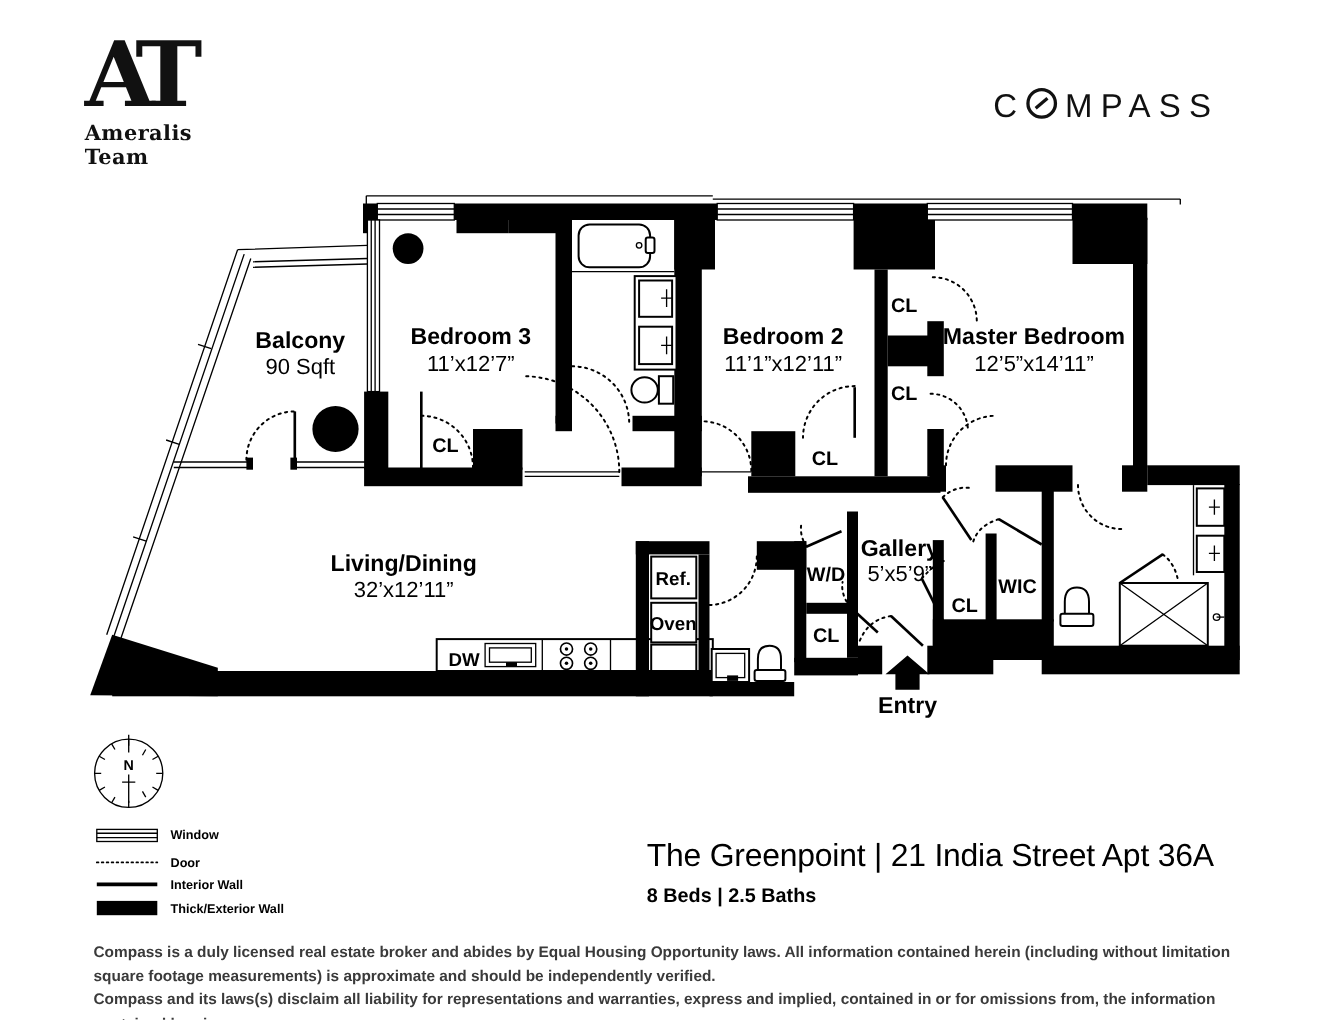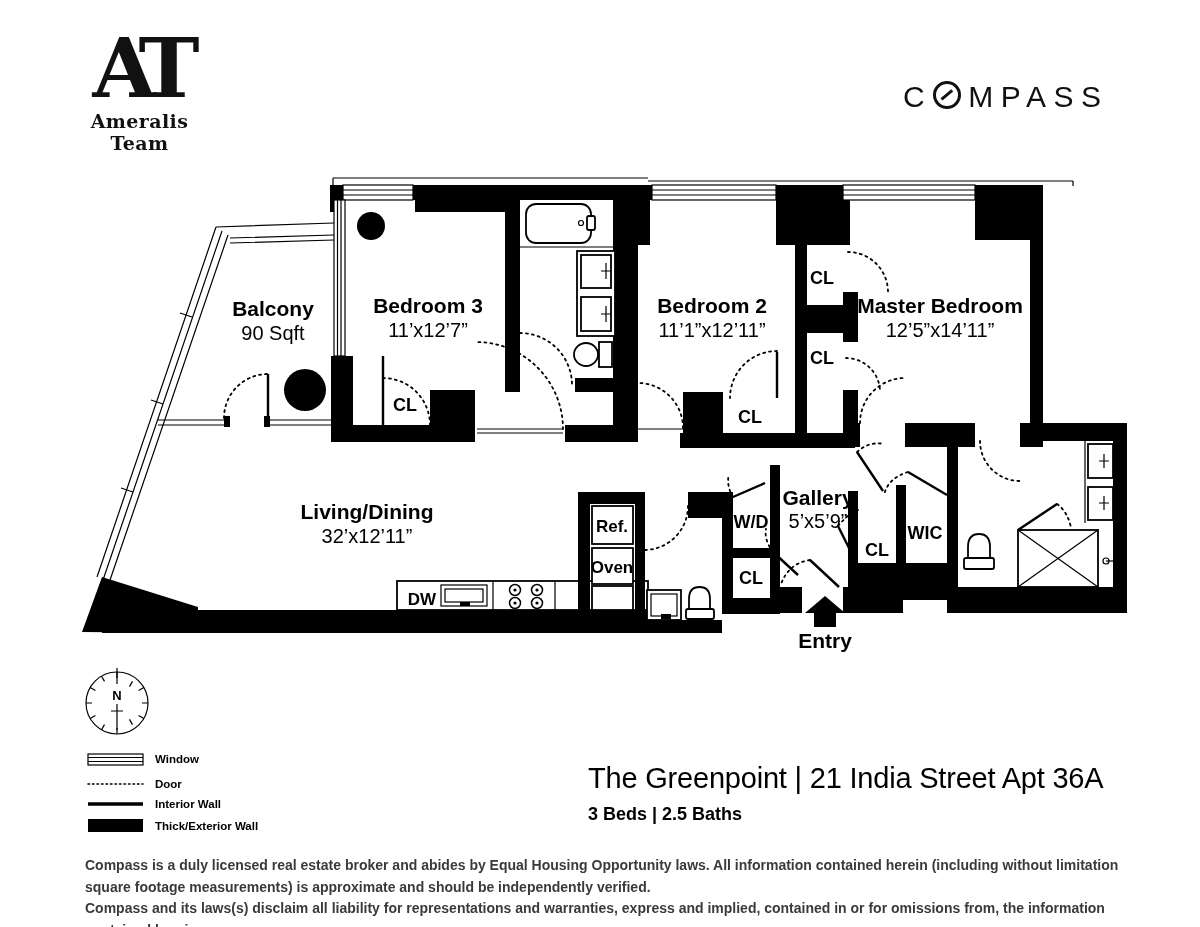--- a/index.html
+++ b/index.html
@@ -1,19 +1,19 @@
 <!DOCTYPE html>
 <html><head>
 <meta charset="utf-8">
 <style>
   html,body{margin:0;padding:0;background:#fff;}
   body{width:1200px;height:927px;position:relative;font-family:"Liberation Sans",sans-serif;color:#000;overflow:hidden;}
 
   
-  .at-logo{position:absolute;left:77px;top:30px;width:125px;text-align:center;}
+  .at-logo{position:absolute;left:77px;top:30px;width:125px;}
   .at-mono{font-family:"DejaVu Serif","Liberation Serif",serif;font-weight:700;font-size:82px;line-height:.95;letter-spacing:-0.16em;color:#111;}
   .at-team{font-family:"DejaVu Serif","Liberation Serif",serif;font-weight:600;font-size:19px;margin-top:2px;letter-spacing:.4px;color:#111;}
   .compass-logo{position:absolute;left:903px;top:80px;font-size:30px;font-weight:500;letter-spacing:7.5px;color:#111;white-space:nowrap;}
   .o-mark{display:inline-block;width:22px;height:22px;border:3.4px solid #111;border-radius:50%;position:relative;vertical-align:-2px;margin:0 7px 0 1px;}
   .o-mark .needle{position:absolute;left:50%;top:50%;width:14px;height:3.4px;background:#111;transform:translate(-50%,-50%) rotate(-40deg);}
 
   
   svg.plan{position:absolute;left:0;top:0;}
   .w{fill:#000;stroke:none;}
   .ln{fill:none;stroke:#000;stroke-width:1.5;}
@@ -306,19 +306,19 @@
     <text class="tleg" x="155" y="788">Door</text>
     <path d="M88,804 H143" style="stroke:#000;stroke-width:3.5;fill:none"></path>
     <text class="tleg" x="155" y="808">Interior Wall</text>
     <rect class="w" x="88" y="819" width="55" height="13"></rect>
     <text class="tleg" x="155" y="830">Thick/Exterior Wall</text>
   </g>
 </svg>
 
 <div class="title-block">
   <div class="tb-title">The Greenpoint | 21 India Street Apt 36A</div>
-  <div class="tb-sub">3 Beds | 2.5 Baths</div>
+  <div class="tb-sub">8 Beds | 2.5 Baths</div>
 </div>
 
 <div class="disclaimer">
   <div>Compass is a duly licensed real estate broker and abides by Equal Housing Opportunity laws.  All information contained herein (including without limitation square footage measurements) is approximate and should be independently verified.</div>
   <div>Compass and its laws(s) disclaim all liability for representations and warranties, express and implied, contained in or for omissions from, the information contained herein.</div>
 </div>
 
 </body></html>

